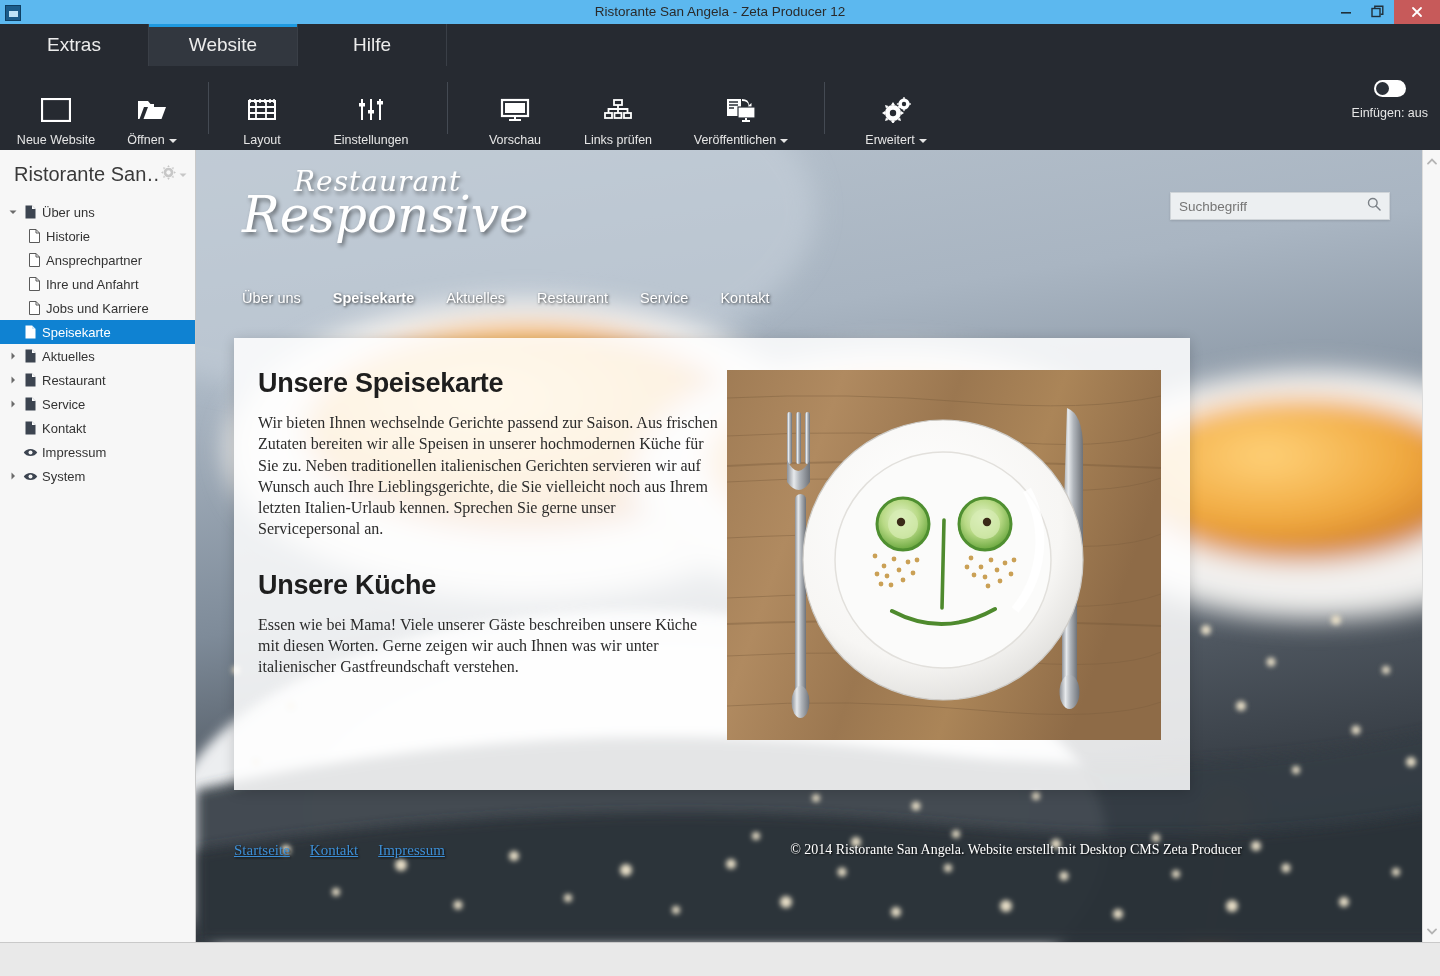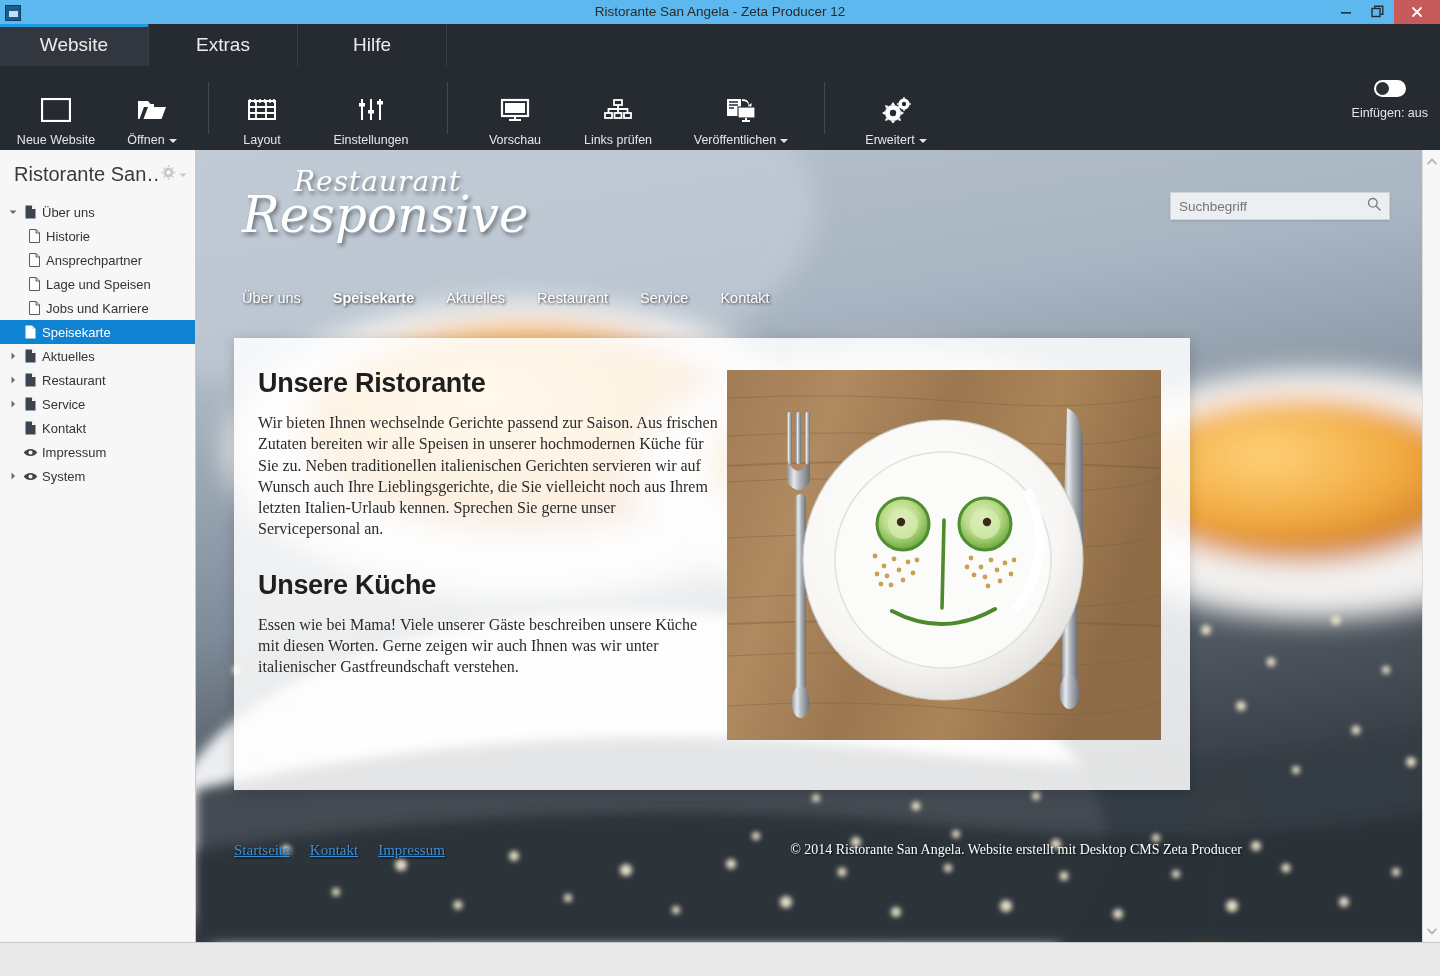--- a/index.html
+++ b/index.html
@@ -181,22 +181,22 @@
     <div class="winbtn close">
       <svg width="12" height="12" viewBox="0 0 12 12">
         <path d="M2 2 L10 10 M10 2 L2 10" stroke="#fff" stroke-width="1.8" stroke-linecap="round"></path>
       </svg>
     </div>
   </div>
 </div>
 
 <div class="ribbon">
   <div class="ribbon-tabs">
+    <div class="rtab">Extras</div>
     <div class="rtab active">Website</div>
-    <div class="rtab">Extras</div>
     <div class="rtab">Hilfe</div>
   </div>
 
   <div class="ribbon-body">
 
     <div class="rbtn" style="margin-left:20px;width:72px">
       <span class="glyph">
         <svg width="30" height="24" viewBox="0 0 30 24">
             <rect x="1" y="1" width="28" height="22" fill="none" stroke="#fff" stroke-width="2.2"></rect>
           </svg>
@@ -365,21 +365,21 @@
         <span class="txt">Ansprechpartner</span>
       </div>
 
       <div class="tnode indent-1">
         <span class="ico">
             <svg width="11" height="14" viewBox="0 0 11 14">
               <path d="M0.5 0.5 H7 L10.5 4 V13.5 H0.5 Z" fill="#fff" stroke="#5a5a5a" stroke-width="1"></path>
               <path d="M7 0.5 V4 H10.5" fill="none" stroke="#5a5a5a" stroke-width="1"></path>
             </svg>
           </span>
-        <span class="txt">Lage und Speisen</span>
+        <span class="txt">Ihre und Anfahrt</span>
       </div>
 
       <div class="tnode indent-1">
         <span class="ico">
             <svg width="11" height="14" viewBox="0 0 11 14">
               <path d="M0.5 0.5 H7 L10.5 4 V13.5 H0.5 Z" fill="#fff" stroke="#5a5a5a" stroke-width="1"></path>
               <path d="M7 0.5 V4 H10.5" fill="none" stroke="#5a5a5a" stroke-width="1"></path>
             </svg>
           </span>
         <span class="txt">Jobs und Karriere</span>
@@ -605,21 +605,21 @@
         <a href="#">Über uns</a>
         <a href="#" class="act">Speisekarte</a>
         <a href="#">Aktuelles</a>
         <a href="#">Restaurant</a>
         <a href="#">Service</a>
         <a href="#">Kontakt</a>
       </div>
 
       <div class="card">
         <div class="col-l">
-          <h2>Unsere Ristorante</h2>
+          <h2>Unsere Speisekarte</h2>
           <p>Wir bieten Ihnen wechselnde Gerichte passend zur Saison. Aus frischen Zutaten bereiten wir alle Speisen in unserer hochmodernen Küche für Sie zu. Neben traditionellen italienischen Gerichten servieren wir auf Wunsch auch Ihre Lieblingsgerichte, die Sie vielleicht noch aus Ihrem letzten Italien-Urlaub kennen. Sprechen Sie gerne unser Servicepersonal an.</p>
           <h2 class="second">Unsere Küche</h2>
           <p>Essen wie bei Mama! Viele unserer Gäste beschreiben unsere Küche mit diesen Worten. Gerne zeigen wir auch Ihnen was wir unter italienischer Gastfreundschaft verstehen.</p>
         </div>
 
         <div class="photo-frame">
           <svg width="434" height="370" viewBox="0 0 434 370">
             <defs>
               <linearGradient id="wood" x1="0" y1="0" x2="1" y2="0.3">
                 <stop offset="0%" stop-color="#a07c55"></stop>

